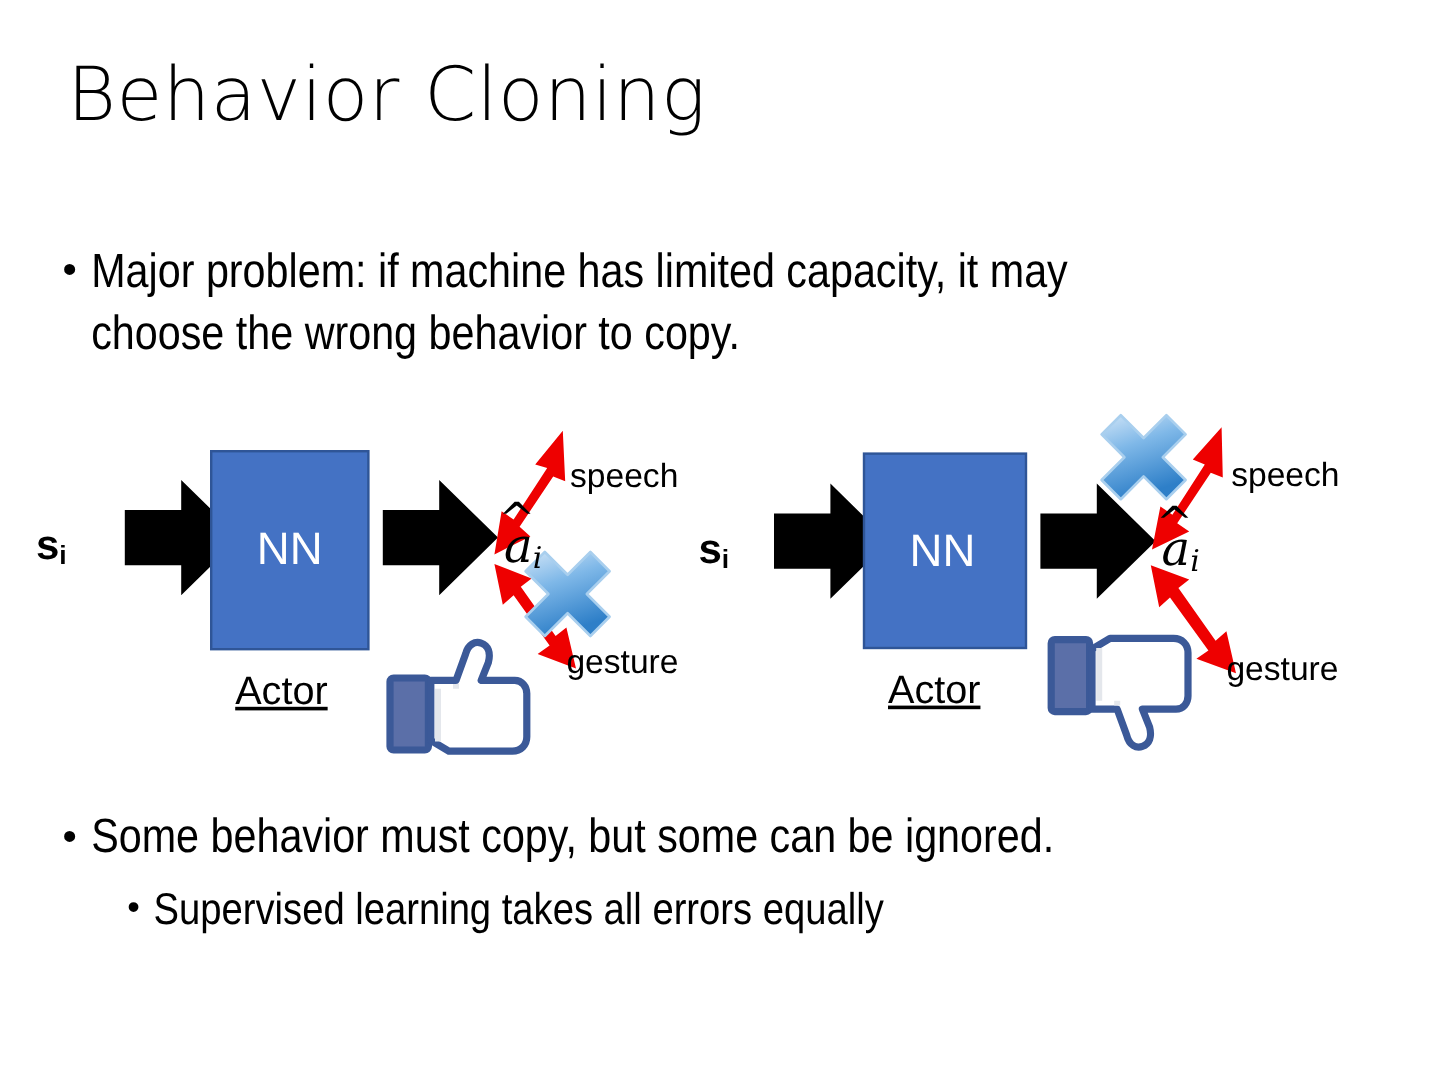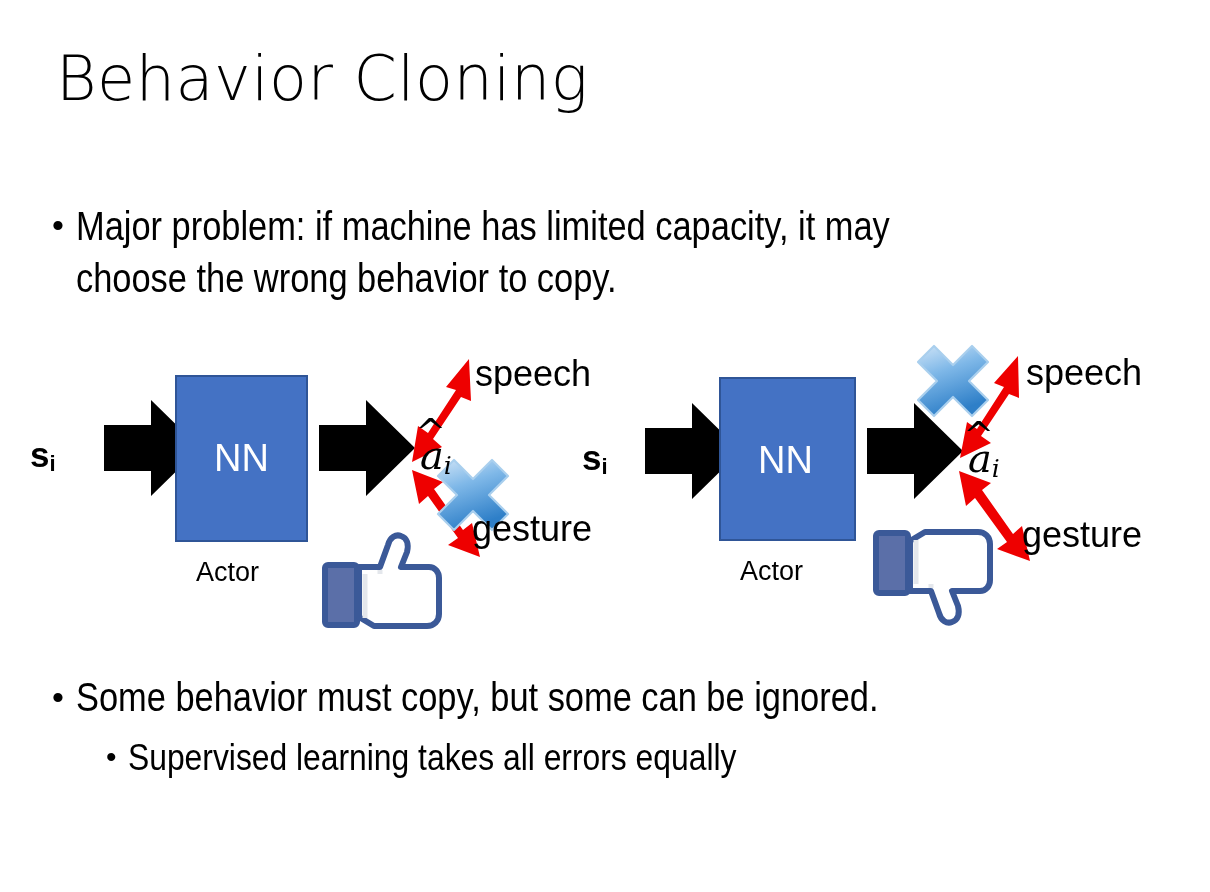--- a/index.html
+++ b/index.html
@@ -60,22 +60,22 @@
   .diagram svg{display:block;}
 
   .dlabel{
     position:absolute;
     font-family:"Liberation Sans", sans-serif;
     color:#000;
     white-space:nowrap;
   }
   .lbl-s{font-size:35px;font-weight:bold;}
   .lbl-s sub{font-size:22px;vertical-align:-0.18em;}
-  .lbl-word{font-size:36px;}
-  .lbl-actor{font-size:27px;}
+  .lbl-word{font-size:28px;margin-top:28px;}
+  .lbl-actor{font-size:33px;text-decoration:underline;}
   .lbl-ahat{
     font-family:"DejaVu Serif","Liberation Serif", serif;
     font-style:italic;font-size:40px;
   }
   .lbl-ahat sub{font-size:25px;vertical-align:-0.2em;font-style:italic;}
   .hatwrap{position:relative;display:inline-block;}
   .hatwrap .hat{
     position:absolute;left:50%;top:-0.46em;
     transform:translateX(-54%);
     font-size:0.92em;font-style:normal;line-height:1;

